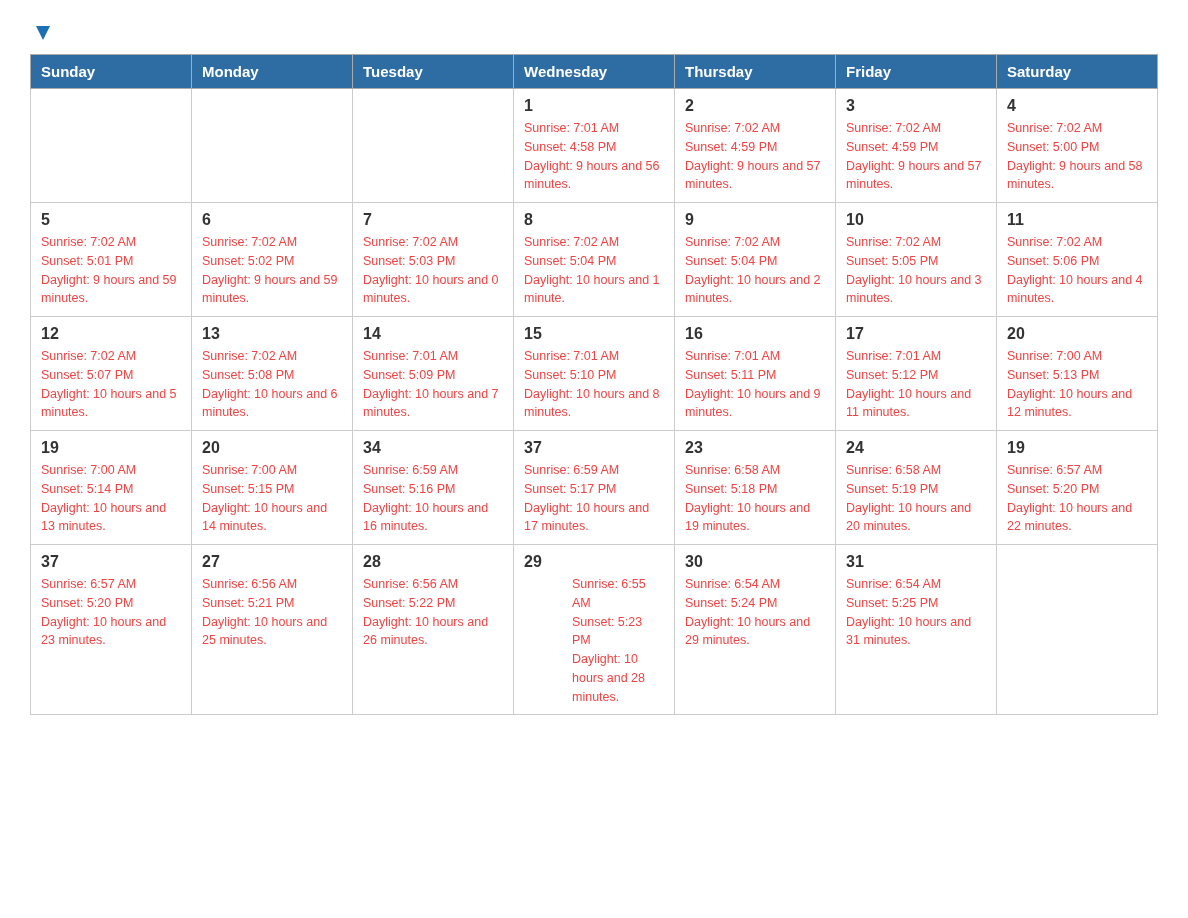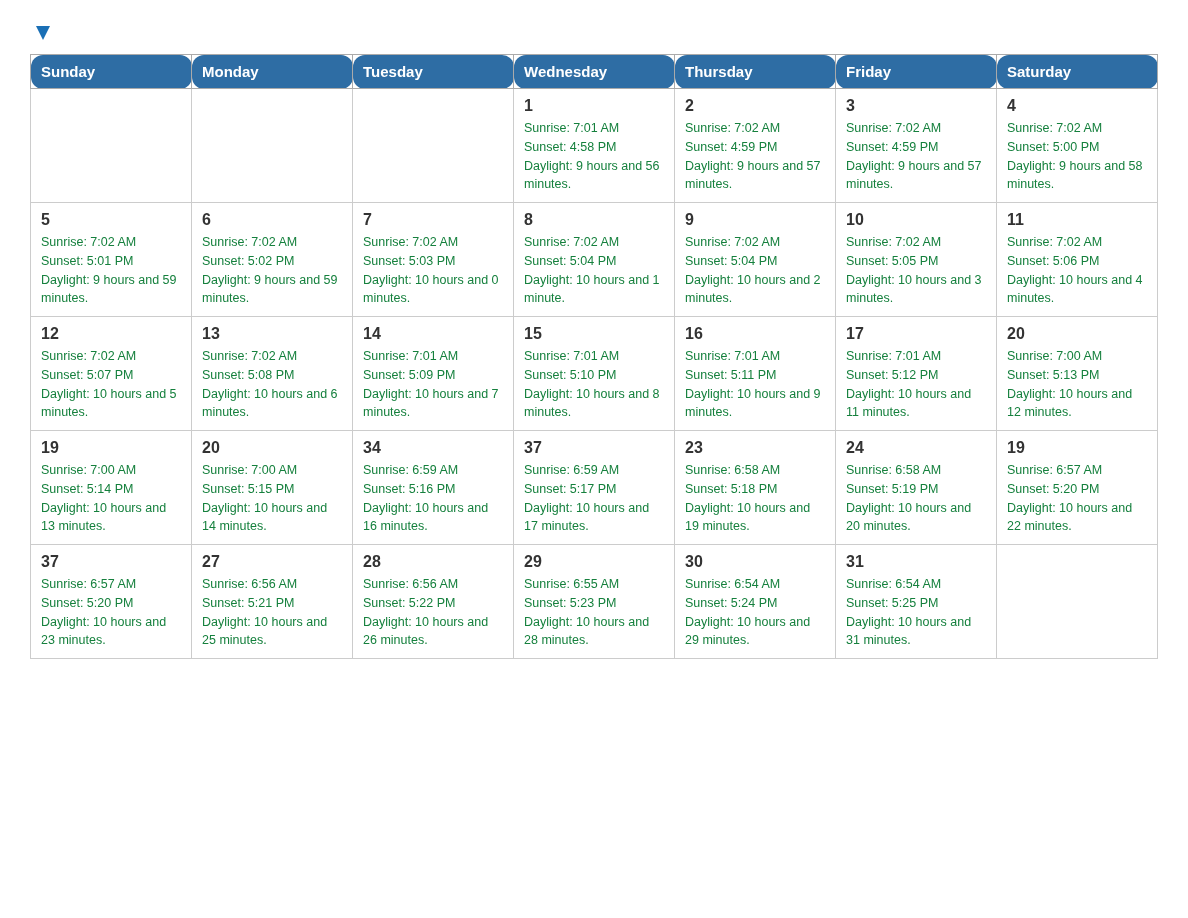--- a/index.html
+++ b/index.html
@@ -69,28 +69,27 @@
     }
     .day-number {
       font-size: 16px;
       font-weight: bold;
       margin-bottom: 4px;
       display: block;
     }
     .day-info {
       font-size: 12.5px;
       line-height: 1.5;
-      color: #15803d;
+      color: #ef4444;
     }
     .calendar tr td {
       background: #fff;
     }
     .calendar thead tr th {
       border-top: none;
-      border-radius: 12px;
     }
   </style>
 </head>
 <body>
 
 <div class="header">
   <div class="logo">
     <div style="display:flex; flex-direction:column; align-items:flex-start;">
       <div style="display:flex; align-items:center;">
         <span class="logo-text-general"></span>
@@ -295,21 +294,21 @@
 Daylight: 10 hours and 25 minutes.</div>
         </td>
         <td>
           <span class="day-number">28</span>
           <div class="day-info" style="white-space: pre-line;">Sunrise: 6:56 AM
 Sunset: 5:22 PM
 Daylight: 10 hours and 26 minutes.</div>
         </td>
         <td>
           <span class="day-number">29</span>
-          <div class="day-info" style="white-space: pre-line;">Sunrise: 6:55 AM
+          <div class="day-info" style="white-space: pre-line; margin-left: 48px;">Sunrise: 6:55 AM
 Sunset: 5:23 PM
 Daylight: 10 hours and 28 minutes.</div>
         </td>
         <td>
           <span class="day-number">30</span>
           <div class="day-info" style="white-space: pre-line;">Sunrise: 6:54 AM
 Sunset: 5:24 PM
 Daylight: 10 hours and 29 minutes.</div>
         </td>
         <td>

